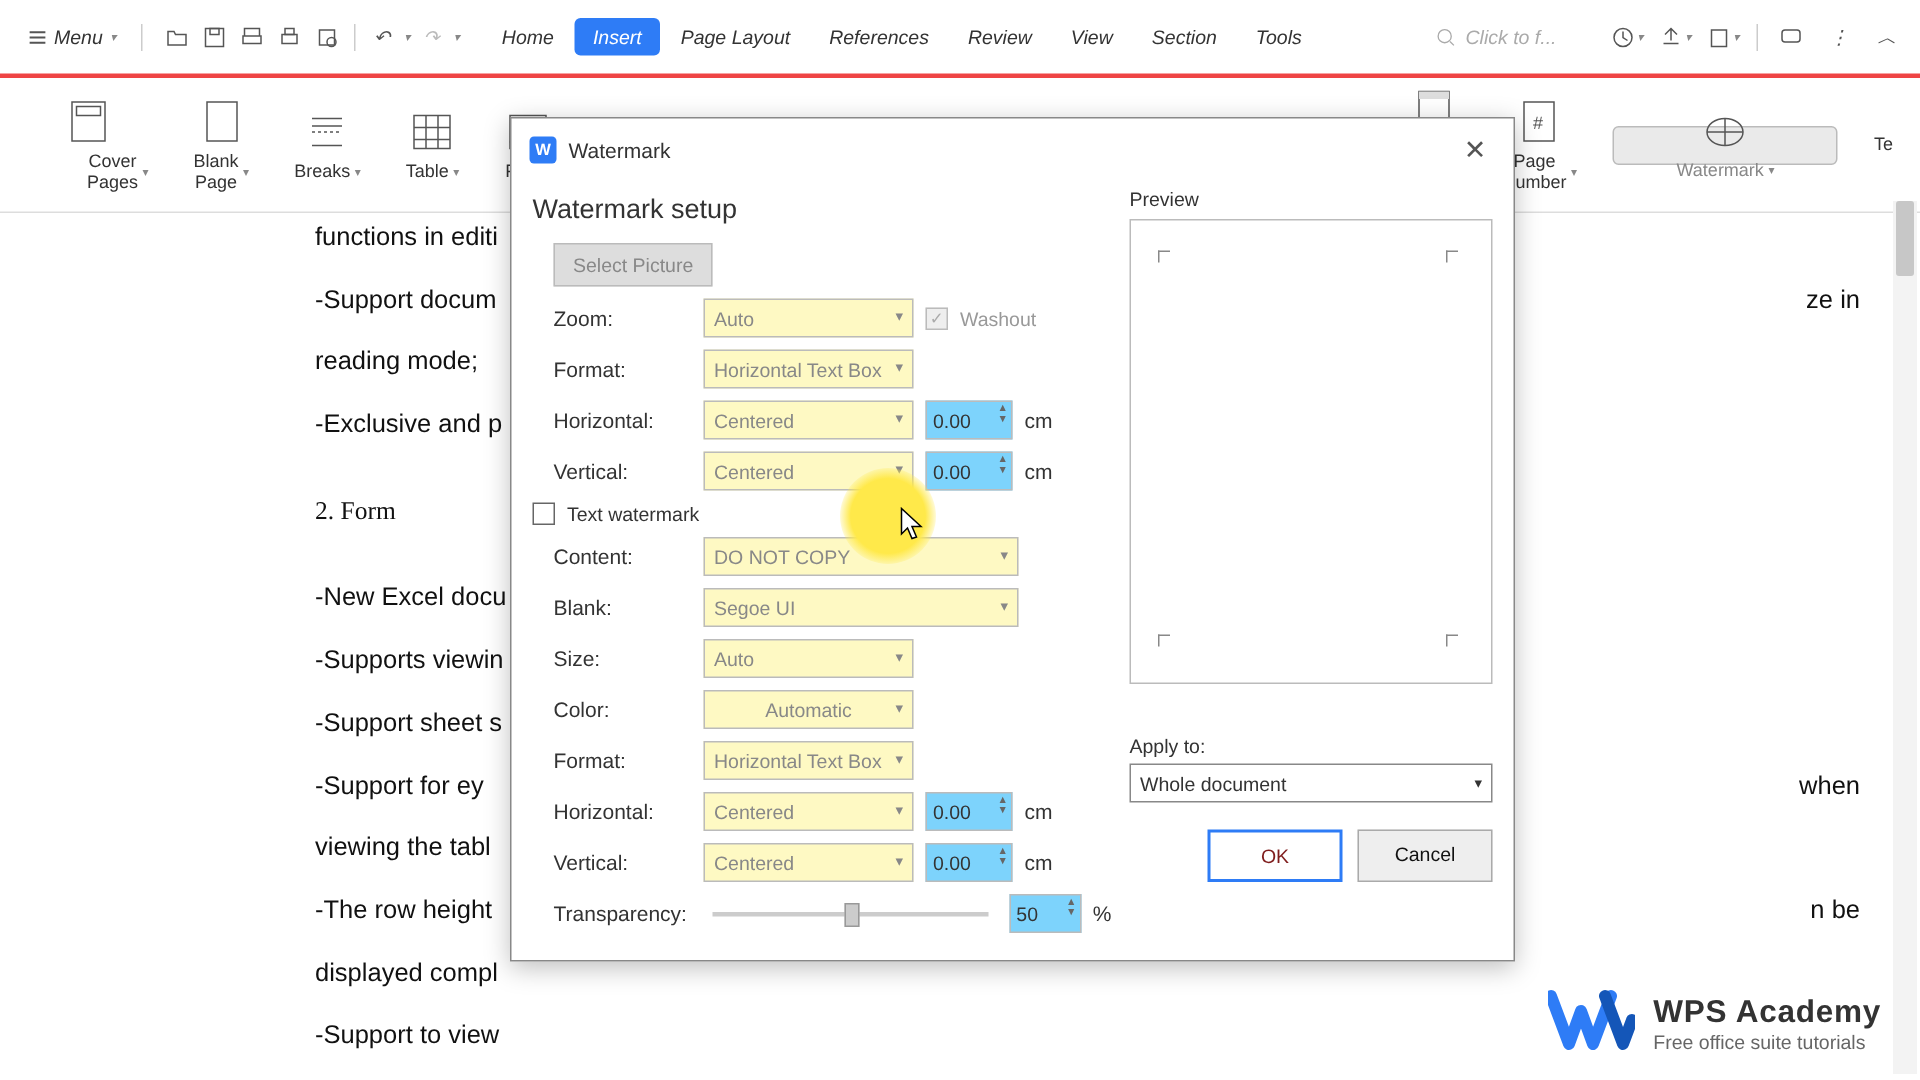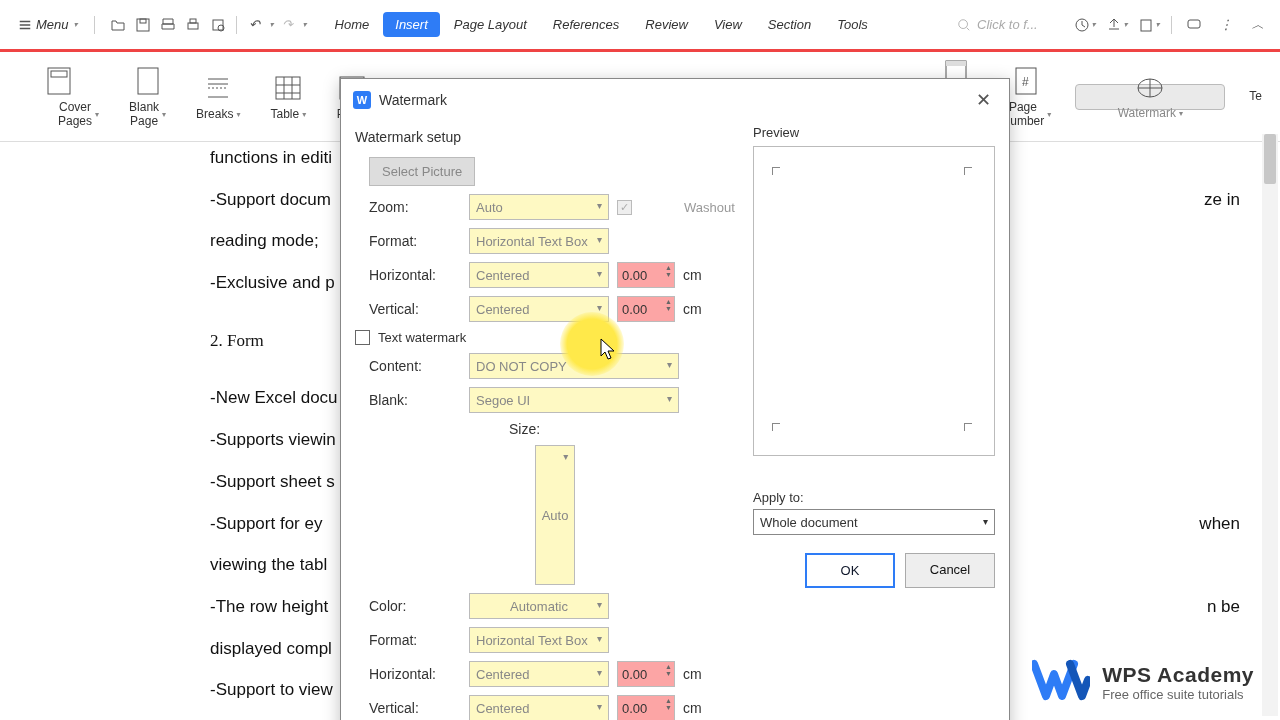--- a/index.html
+++ b/index.html
@@ -38,34 +38,34 @@
 .vsb-thumb { position:absolute; top:0; left:2px; right:2px; height:50px; background:#c7c7c7; border-radius:2px; }
 
 
 .dialog { position:absolute; left:340px; top:78px; width:670px; background:#fff; border:1px solid #888; box-shadow:0 4px 16px rgba(0,0,0,.25); }
 .dlg-title { display:flex; align-items:center; gap:8px; padding:8px 12px; font-size:14px; }
 .dlg-title-ico { width:18px; height:18px; background:#2e7cf6; border-radius:3px; display:flex; align-items:center; justify-content:center; color:#fff; font-size:11px; font-weight:bold; }
 .dlg-close { margin-left:auto; font-size:18px; color:#555; cursor:pointer; padding:2px 6px; }
 .dlg-body { padding:4px 14px 14px 14px; display:flex; gap:12px; }
 .col-left { flex:1; }
 .col-right { width:242px; }
-.section-title { font-size:14px; padding:4px 0 8px 0; }
+.section-title { font-size:18px; padding:4px 0 8px 0; }
 .chk-row { display:flex; align-items:center; gap:8px; padding:4px 0; }
 .chk { width:15px; height:15px; border:1px solid #666; background:#fff; cursor:pointer; }
 .btn { display:inline-block; padding:6px 12px; border:1px solid #bbb; background:#ddd; color:#888; cursor:pointer; }
-.btn.primary { border:2px solid #2e7cf6; background:#fff; color:#0f172a; }
+.btn.primary { border:2px solid #2e7cf6; background:#fff; color:#7f1d1d; }
 .btn.normal { border:1px solid #aaa; background:#eee; color:#111; }
 .row { display:flex; align-items:center; gap:8px; padding:4px 0; }
 .lbl { width:92px; font-size:14px; }
 .sel { flex:0 0 150px; height:26px; border:1px solid #bbb; background:#fef9c3; color:#888; display:flex; align-items:center; padding:0 6px; position:relative; }
 .sel .car { position:absolute; right:6px; top:5px; font-size:10px; color:#888; }
 .sel.sm { flex:0 0 140px; }
 .sel.wide { flex:0 0 210px; }
 .sel.color { justify-content:center; }
-.spin { width:58px; height:26px; border:1px solid #bbb; display:flex; align-items:center; padding:0 4px; position:relative; background:#fca5a5; }
+.spin { width:58px; height:26px; border:1px solid #bbb; display:flex; align-items:center; padding:0 4px; position:relative; background:#7dd3fc; }
 .spin .arrows { position:absolute; right:2px; top:1px; display:flex; flex-direction:column; font-size:7px; line-height:1; color:#666; }
 .unit { font-size:14px; }
 .slider-wrap { flex:1; display:flex; align-items:center; }
 .slider-track { flex:1; height:3px; background:#ccc; margin:0 6px; position:relative; }
 .slider-thumb { position:absolute; top:-6px; width:10px; height:16px; background:#ccc; border:1px solid #999; }
 .chkinline { width:15px; height:15px; border:1px solid #bbb; background:#eee; display:flex; align-items:center; justify-content:center; color:#aaa; font-size:11px; }
 .preview-box { border:1px solid #bbb; height:310px; margin-top:6px; position:relative; background:#fff; }
 .corner { position:absolute; width:12px; height:12px; }
 .corner::before,.corner::after { content:""; position:absolute; background:#888; }
 .corner::before { width:8px; height:1px; }
@@ -388,21 +388,21 @@
       <div class="row" style="padding-left:14px;">
         <div class="btn">Select Picture</div>
       </div>
       <div class="row" style="padding-left:14px;">
         <div class="lbl">Zoom:</div>
         <div class="sel sm">
             <span>Auto</span>
             <span class="car">▾</span>
           </div>
         <div class="chkinline">✓</div>
-        <span style="color:#999;margin-left:44px;">Washout</span>
+        <span style="color:#999;">Washout</span>
       </div>
       <div class="row" style="padding-left:14px;">
         <div class="lbl">Format:</div>
         <div class="sel sm">
             <span>Horizontal Text Box</span>
             <span class="car">▾</span>
           </div>
       </div>
       <div class="row" style="padding-left:14px;">
         <div class="lbl">Horizontal:</div>
@@ -446,21 +446,21 @@
             <span class="car">▾</span>
           </div>
       </div>
       <div class="row" style="padding-left:14px;">
         <div class="lbl">Blank:</div>
         <div class="sel wide">
             <span>Segoe UI</span>
             <span class="car">▾</span>
           </div>
       </div>
-      <div class="row" style="padding-left:14px;flex-direction:column;">
+      <div class="row" style="padding-left:14px;">
         <div class="lbl">Size:</div>
         <div class="sel sm">
             <span>Auto</span>
             <span class="car">▾</span>
           </div>
       </div>
       <div class="row" style="padding-left:14px;">
         <div class="lbl">Color:</div>
         <div class="sel sm color">
             <span>Automatic</span>

